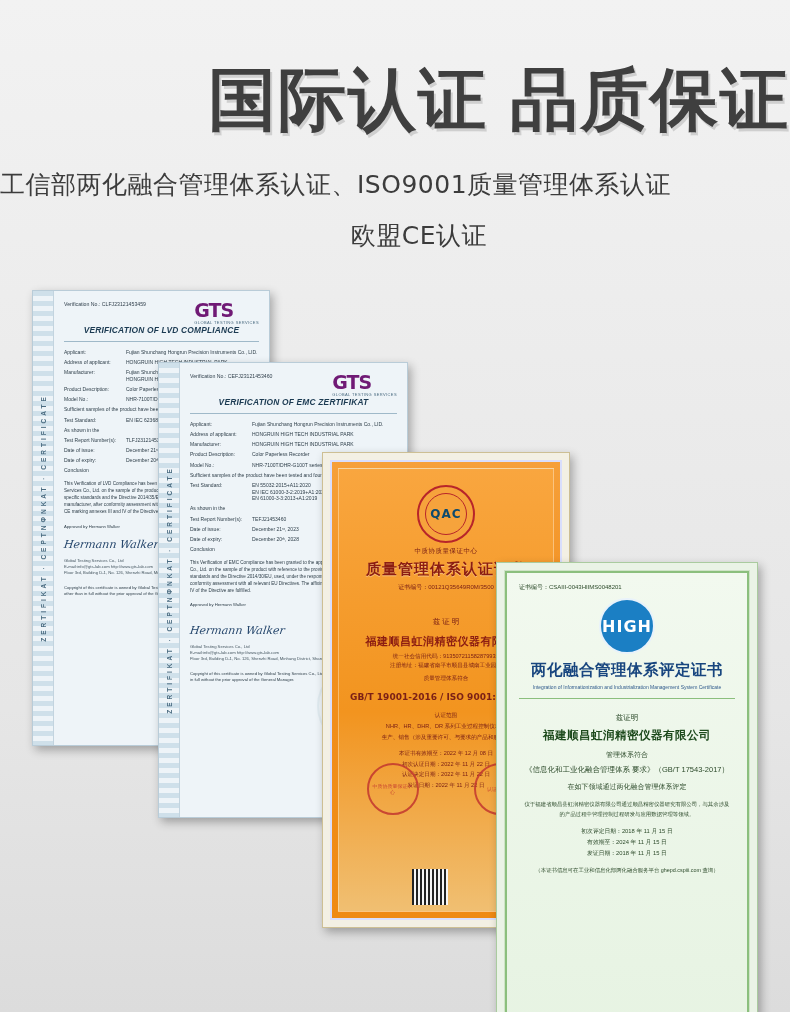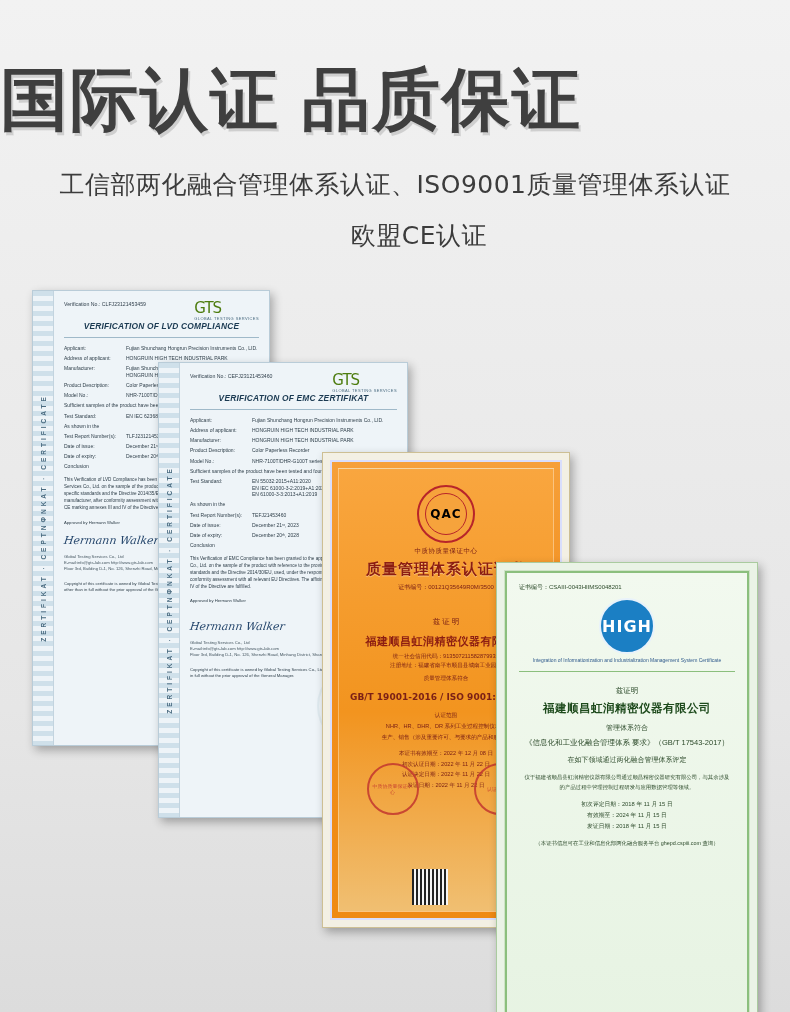--- a/index.html
+++ b/index.html
@@ -10,34 +10,34 @@
     width: 790px;
     height: 1012px;
     font-family: "Liberation Sans", sans-serif;
     background: linear-gradient(180deg, #f2f2f2 0%, #ececec 35%, #e6e6e6 70%, #dcdcdc 100%);
     overflow: hidden;
     position: relative;
   }
 
   
   .headline {
-    text-align: left;
+    text-align: right;
     padding-top: 62px;
     font-size: 68px;
     font-weight: bold;
     letter-spacing: 2px;
     color: #3f3f3f;
     line-height: 1.12;
     text-shadow: 2px 3px 0 rgba(180,180,180,0.55);
     font-family: "DejaVu Sans", "Liberation Sans", sans-serif;
   }
   .headline .gap { display: inline-block; width: 22px; }
 
   .subline1 {
-    text-align: center;
+    text-align: left;
     margin-top: 30px;
     font-size: 25px;
     color: #3c3c3c;
     letter-spacing: 0.5px;
     font-family: "DejaVu Sans", "Liberation Sans", sans-serif;
   }
   .subline2 {
     text-align: center;
     margin-top: 18px;
     font-size: 25px;
@@ -96,23 +96,23 @@
     color: #2d3d48;
   }
   .c-top {
     display: flex;
     justify-content: space-between;
     align-items: flex-start;
   }
   .c-vn { font-size: 5.2px; color: #33424e; }
   .gts-logo {
     font-family: "DejaVu Sans", sans-serif;
-    font-weight: normal;
-    font-size: 15px;
-    color: #4d7c0f;
+    font-weight: bold;
+    font-size: 19px;
+    color: #701a75;
     letter-spacing: -1px;
     line-height: 1;
   }
   .gts-sub {
     font-size: 4px;
     color: #4a6b80;
     letter-spacing: 0.4px;
     text-align: right;
   }
   .c-title {
@@ -203,21 +203,21 @@
     left: 6px; top: 6px; right: 6px; bottom: 6px;
     border-radius: 50%;
     border: 1.5px solid #b8252a;
   }
   .qac-text {
     position: absolute;
     left: 0; right: 0; top: 50%;
     transform: translateY(-50%);
     font-size: 12px;
     font-weight: bold;
-    color: #000000;
+    color: #0c4a6e;
     font-family: "DejaVu Sans", sans-serif;
     letter-spacing: 1px;
   }
   .c3-org {
     font-size: 6.5px;
     color: #7c2116;
     margin-top: 4px;
     letter-spacing: 0.5px;
   }
   .c3-title {
@@ -580,20 +580,21 @@
       </div>
     </div>
   </div>
 
   <div class="cert" id="cert4">
     <div class="c4-inner">
       <div class="c4-no">
         <span>证书编号：</span><span>CSAIII-0043HIIMS0048201</span>
       </div>
       <div class="cesi-logo">HIGH</div>
+      <div class="c4-title">两化融合管理体系评定证书</div>
       <div class="c4-en">Integration of Informationization and Industrialization Management System Certificate</div>
       <div class="c4-hr"></div>
       <div class="c4-lbl">兹证明</div>
       <div class="c4-company">福建顺昌虹润精密仪器有限公司</div>
       <div class="c4-row">管理体系符合</div>
       <div class="c4-std">《信息化和工业化融合管理体系 要求》（GB/T 17543-2017）</div>
       <div class="c4-row">在如下领域通过两化融合管理体系评定</div>
       <div class="c4-para">仪于福建省顺昌县虹润精密仪器有限公司通过顺昌精密仪器研究有限公司，与其余涉及的产品过程中管理控制过程研发与应用数据管理等领域。</div>
       <div class="c4-dates" style="white-space:pre-line">初次评定日期：2018 年 11 月 15 日
 有效期至：2024 年 11 月 15 日

